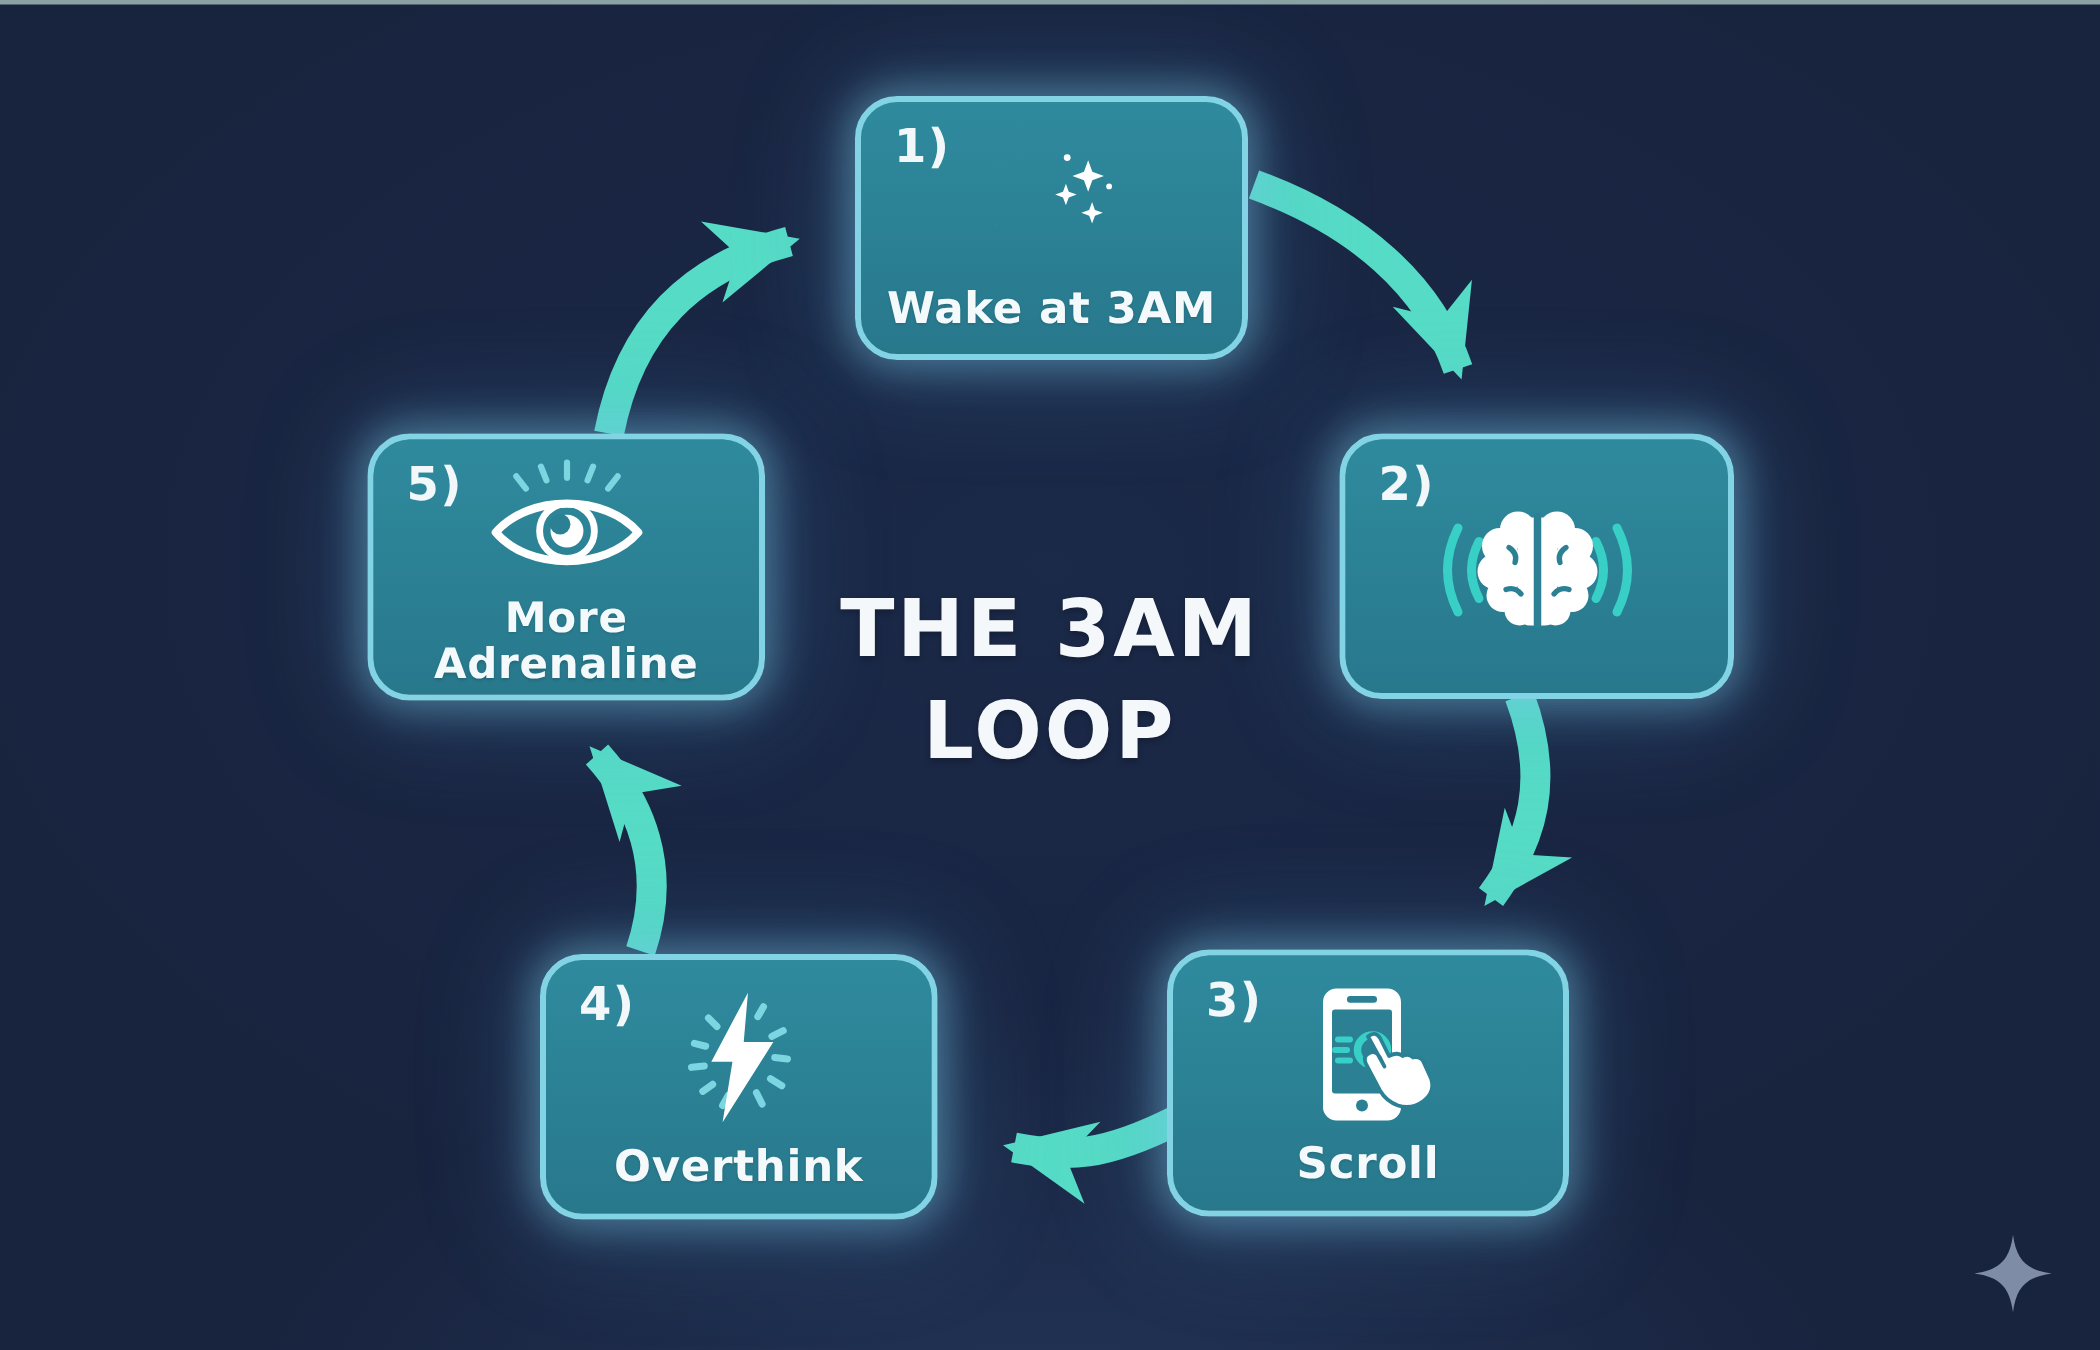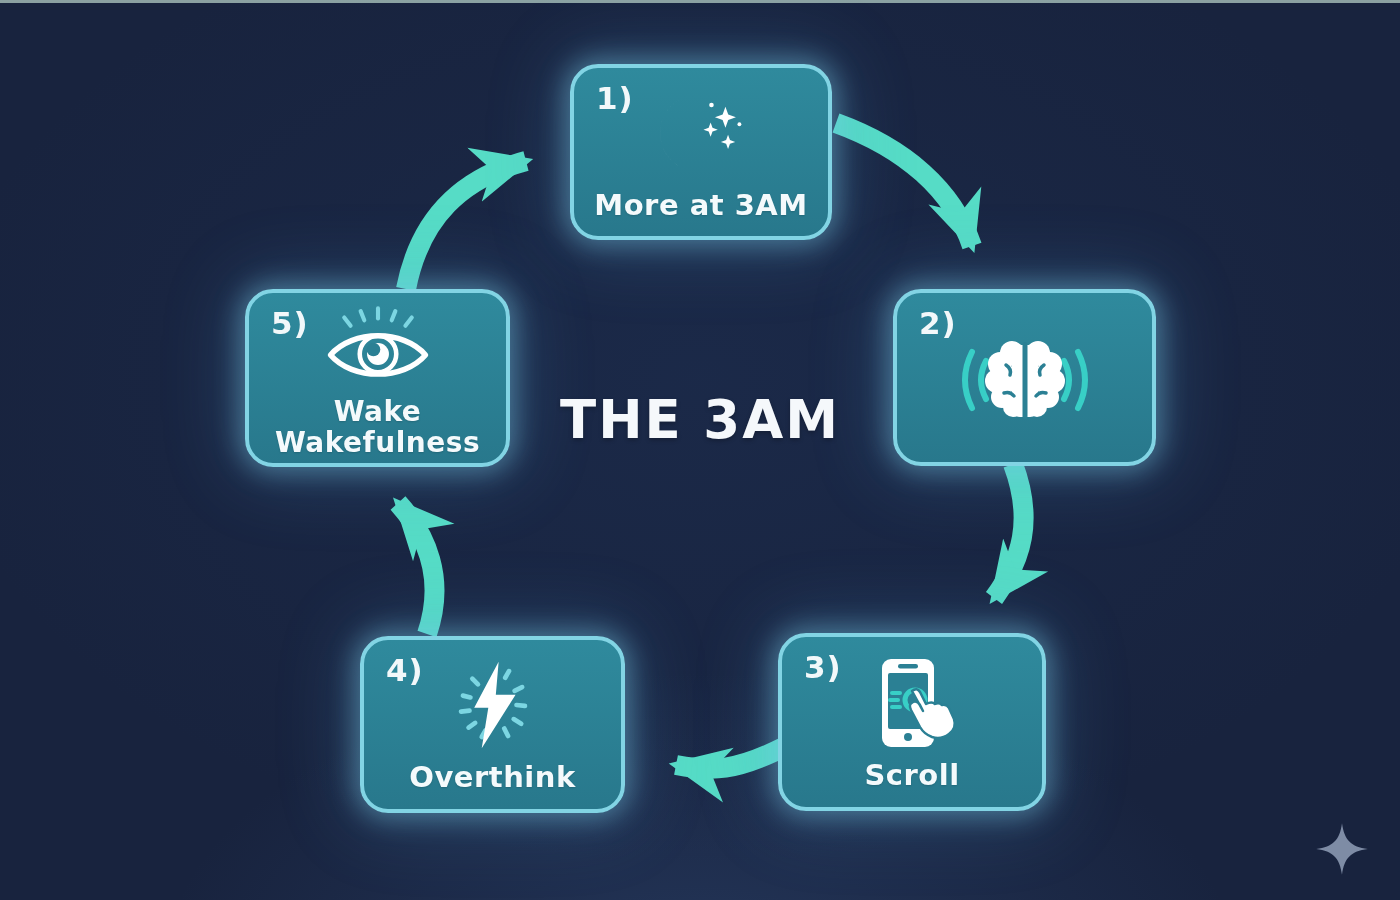--- a/index.html
+++ b/index.html
@@ -79,21 +79,21 @@
     <div class="icon-wrap">
       <svg width="96" height="88" viewBox="0 0 110 100">
         <path fill="#fff" d="M52 6 A42 42 0 1 0 52 94 A34 34 0 1 1 52 6 Z"></path>
         <path fill="#fff" d="M83 20 l3.2 8.8 8.8 3.2 -8.8 3.2 -3.2 8.8 -3.2 -8.8 -8.8 -3.2 8.8 -3.2 Z"></path>
         <path fill="#fff" d="M66 38 l2.2 6 6 2.2 -6 2.2 -2.2 6 -2.2 -6 -6 -2.2 6 -2.2 Z"></path>
         <path fill="#fff" d="M86 52 l2.2 6 6 2.2 -6 2.2 -2.2 6 -2.2 -6 -6 -2.2 6 -2.2 Z"></path>
         <circle fill="#fff" cx="67" cy="18" r="2.6"></circle>
         <circle fill="#fff" cx="99" cy="40" r="2.2"></circle>
       </svg>
     </div>
-    <div class="node-label">More at 3AM</div>
+    <div class="node-label">Wake at 3AM</div>
   </div>
 
   <div class="node node-2" style="left:893px;top:289px;width:263px;height:177px;">
     <span class="node-number">2)</span>
     <div class="icon-wrap">
       <svg width="150" height="90" viewBox="0 0 150 90">
         <g fill="none" stroke="#38cfc6" stroke-width="6" stroke-linecap="round">
           <path d="M22 17 Q8 45 22 73"></path>
           <path d="M36 26 Q26 45 36 64"></path>
           <path d="M128 17 Q142 45 128 73"></path>
@@ -177,23 +177,24 @@
           <line x1="66" y1="18" x2="66" y2="7"></line>
           <line x1="81" y1="20" x2="85" y2="10"></line>
           <line x1="96" y1="26" x2="103" y2="17"></line>
         </g>
         <path d="M14 58 C38 30 94 30 118 58 C94 86 38 86 14 58 Z" fill="none" stroke="#fff" stroke-width="6" stroke-linejoin="round"></path>
         <circle cx="66" cy="57" r="20" fill="none" stroke="#fff" stroke-width="5"></circle>
         <circle cx="66" cy="57" r="12" fill="#fff"></circle>
         <circle cx="61" cy="52" r="7.5" fill="#2b8094"></circle>
       </svg>
     </div>
-    <div class="node-label">Wake Wakefulness</div>
+    <div class="node-label">More Adrenaline</div>
   </div>
 
   <div class="center-title">
     <div>THE 3AM</div>
+    <div>LOOP</div>
   </div>
 
   <svg class="watermark" width="56" height="56" viewBox="0 0 100 100">
     <path fill="#8d9bb4" d="M50 4 C54 34 66 46 96 50 C66 54 54 66 50 96 C46 66 34 54 4 50 C34 46 46 34 50 4 Z"></path>
   </svg>
 </div>
 
 </body></html>

